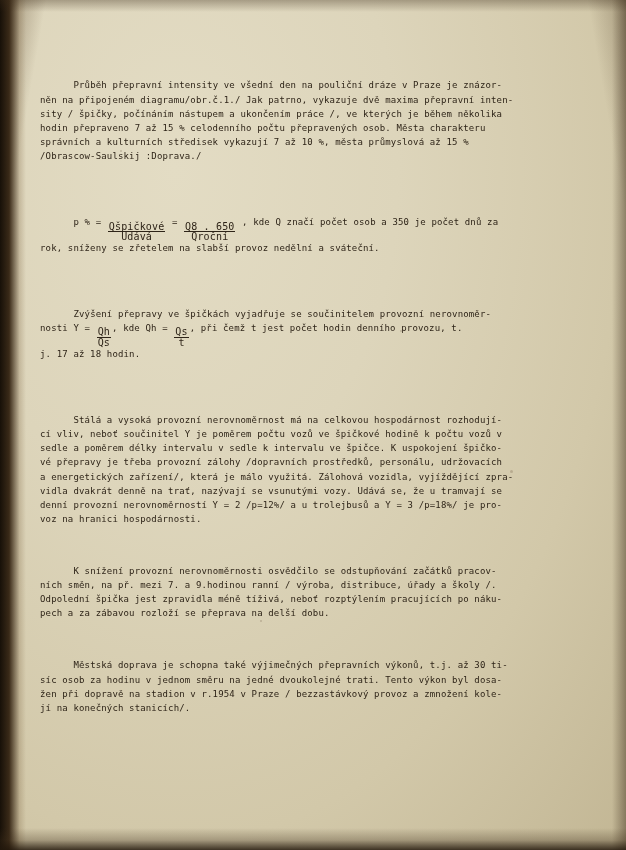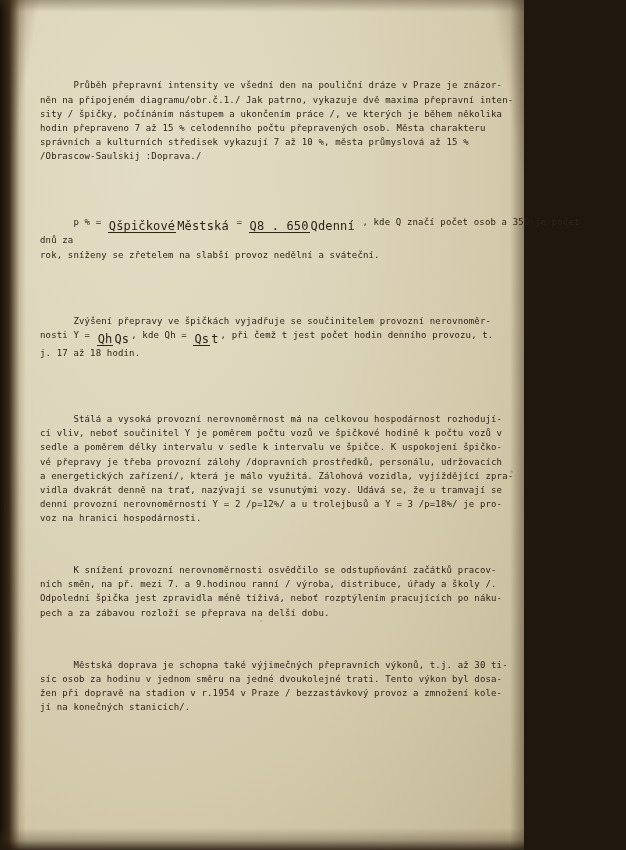--- a/index.html
+++ b/index.html
@@ -8,21 +8,21 @@
     background: #20170f;
   }
   body {
     width: 626px;
     height: 850px;
     overflow: hidden;
     font-family: "DejaVu Sans Mono", monospace;
   }
   .page {
     position: relative;
-    width: 524px;
+    width: 626px;
     height: 850px;
     background:
       linear-gradient(100deg, rgba(90,70,45,0.55) 0%, rgba(90,70,45,0.0) 6%),
       linear-gradient(260deg, rgba(80,62,40,0.35) 0%, rgba(80,62,40,0.0) 5%),
       radial-gradient(ellipse at 28% 20%, #e3dcc4 0%, #ddd5bb 35%, #d2c8a9 70%, #c2b694 100%);
     box-sizing: border-box;
   }
   .edge-left {
     position: absolute;
     left: 0; top: 0; bottom: 0;
@@ -64,25 +64,25 @@
     line-height: 14.15px;
     color: #2e2418;
     letter-spacing: 0.15px;
     white-space: pre-wrap;
   }
   p.para {
     margin: 0 0 9.5px 0;
   }
   .frac {
     display: inline-flex;
-    flex-direction: row;
+    flex-direction: column;
     vertical-align: -0.42em;
-    text-align: right;
+    text-align: center;
     line-height: 0.92;
-    font-size: 12px;
+    font-size: 10px;
     margin: 0 1px;
   }
   .frac .num {
     border-bottom: 1px solid #2e2418;
     padding: 0 1px;
   }
   .frac .den {
     padding: 0 1px;
   }
   .pagenum {
@@ -119,21 +119,21 @@
   <div class="sheet">
     <div class="body-text">
 
       <p class="para">      Průběh přepravní intensity ve všední den na pouliční dráze v Praze je znázor-
 něn na připojeném diagramu/obr.č.1./ Jak patrno, vykazuje dvě maxima přepravní inten-
 sity / špičky, počínáním nástupem a ukončením práce /, ve kterých je během několika
 hodin přepraveno 7 až 15 % celodenního počtu přepravených osob. Města charakteru
 správních a kulturních středisek vykazují 7 až 10 %, města průmyslová až 15 %
 /Obrascow-Saulskij :Doprava./</p>
 
-      <p class="para"><span>      p % = </span><span class="frac"><span class="num">Qšpičkové</span><span class="den">Městská</span></span><span> = </span><span class="frac"><span class="num">Q8 . 650</span><span class="den">Qdenní</span></span><span> , kde Q značí počet osob a 350 je počet dnů za
+      <p class="para"><span>      p % = </span><span class="frac"><span class="num">Qšpičkové</span><span class="den">Udává</span></span><span> = </span><span class="frac"><span class="num">Q8 . 650</span><span class="den">Qroční</span></span><span> , kde Q značí počet osob a 350 je počet dnů za
 rok, sníženy se zřetelem na slabší provoz nedělní a sváteční.</span></p>
 
       <p class="para"><span>      Zvýšení přepravy ve špičkách vyjadřuje se součinitelem provozní nerovnoměr-
 nosti Y = </span><span class="frac"><span class="num">Qh</span><span class="den">Qs</span></span><span>, kde Qh = </span><span class="frac"><span class="num">Qs</span><span class="den">t</span></span><span>, při čemž t jest počet hodin denního provozu, t.
 j. 17 až 18 hodin.</span></p>
 
       <p class="para">      Stálá a vysoká provozní nerovnoměrnost má na celkovou hospodárnost rozhodují-
 cí vliv, neboť součinitel Y je poměrem počtu vozů ve špičkové hodině k počtu vozů v
 sedle a poměrem délky intervalu v sedle k intervalu ve špičce. K uspokojení špičko-
 vé přepravy je třeba provozní zálohy /dopravních prostředků, personálu, udržovacích

